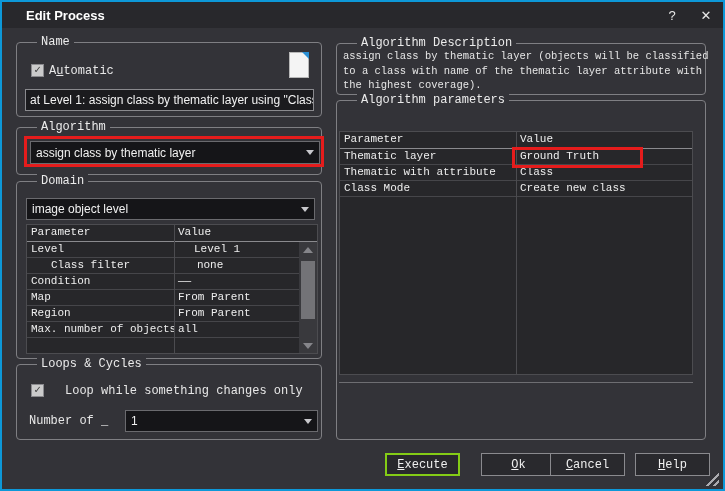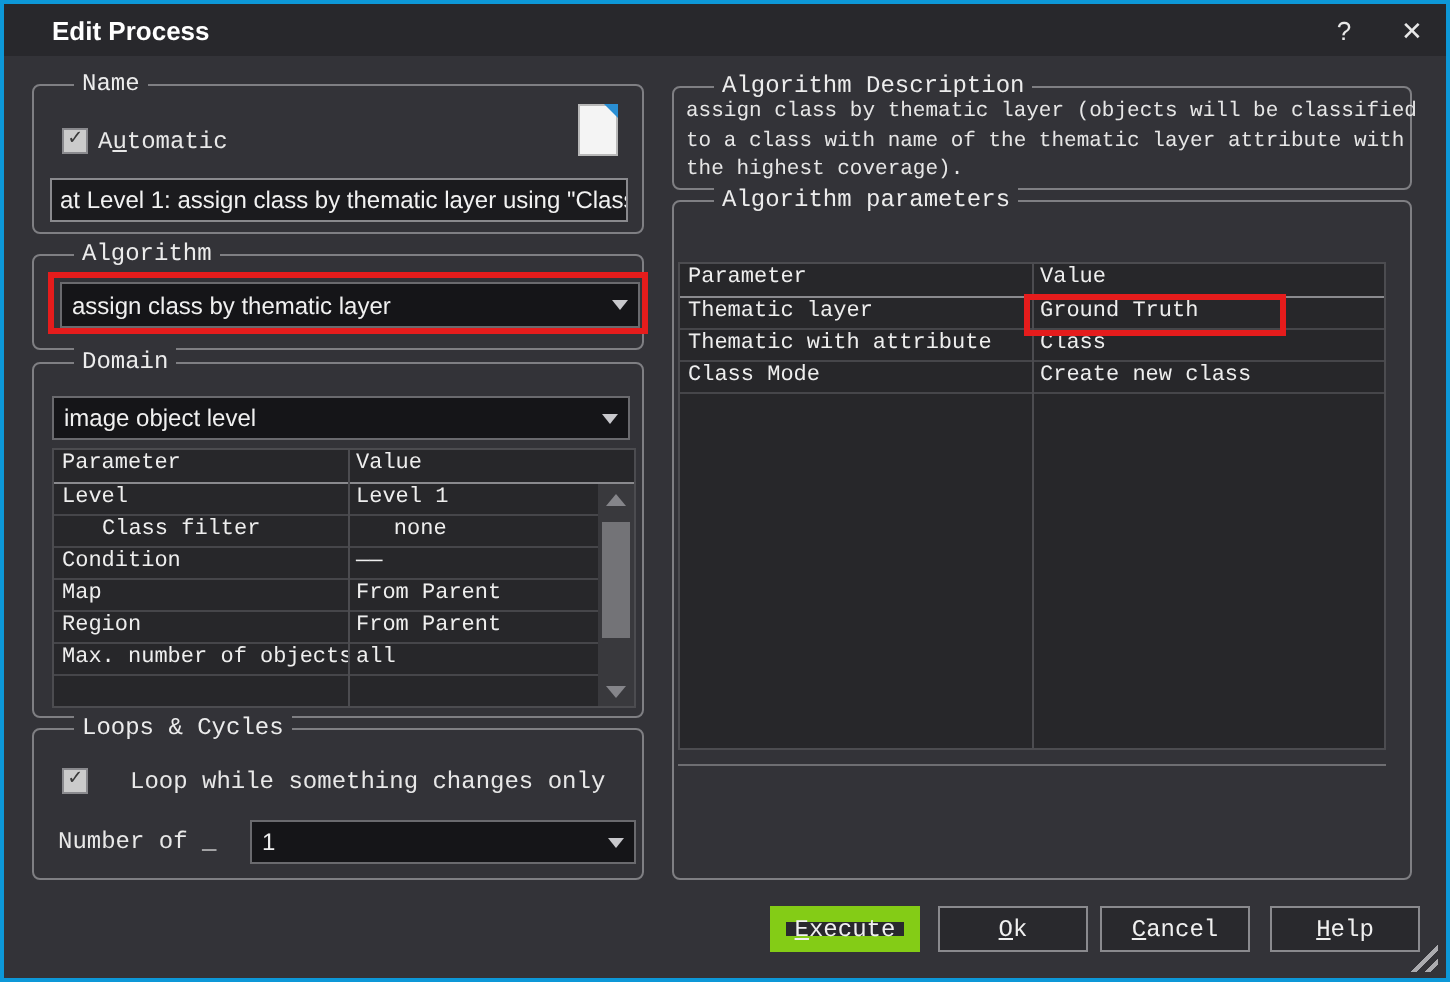--- a/index.html
+++ b/index.html
@@ -65,21 +65,21 @@
   .sb-btn { position:absolute; left:0; right:0; height:15px; display:flex; align-items:center; justify-content:center; }
   .sb-up::after { content:""; border-left:5px solid transparent; border-right:5px solid transparent; border-bottom:6px solid #85858a; }
   .sb-down::after { content:""; border-left:5px solid transparent; border-right:5px solid transparent; border-top:6px solid #85858a; }
   .sb-thumb { position:absolute; left:2px; right:2px; background:#737377; }
   .annot { position:absolute; border:3px solid #e51c1c; pointer-events:none; }
   .btn {
     position:absolute; width:75px; height:23px; background:#29292d;
     border:1px solid #8a8a8e; color:#f0f0f0; font-family:"Liberation Mono", monospace;
     font-size:12px; display:flex; align-items:center; justify-content:center; cursor:default;
   }
-  .btn.default { border:8px solid #84cc16; }
+  .btn.default { border:2px solid #84cc16; }
   .accel { text-decoration:underline; }
   .doc-icon { position:absolute; width:20px; height:26px; background:#f4f4f4; border:1px solid #b8b8b8; }
   .doc-icon::after {
     content:""; position:absolute; right:-1px; top:-1px; width:7px; height:7px;
     background:#2a8fd4; clip-path:polygon(0 0, 100% 100%, 100% 0);
   }
   .desc-line { font-size:10.5px; line-height:14.5px; color:#e6e6e6; white-space:nowrap; }
   .grip {
     position:absolute; right:4px; bottom:3px; width:17px; height:15px;
     background:repeating-linear-gradient(135deg, transparent 0 3px, #ababaf 3px 5px);
@@ -126,21 +126,21 @@
       <span class="dd-arrow"></span>
     </div>
     <div class="table" style="left:9px; top:42px; width:292px; height:130px;">
       <div class="coldiv" style="left:147px;"></div>
       <div class="thead">
         <div class="tcell" style="width:147px;">Parameter</div>
         <div class="tcell" style="width:125px;">Value</div>
       </div>
       <div class="trow">
         <div class="tcell" style="width:147px;">Level</div>
-        <div class="tcell" style="width:125px;">Level 1</div>
+        <div class="tcell" style="width:125px;margin-left:16px;">Level 1</div>
       </div>
       <div class="trow">
         <div class="tcell" style="width:147px;margin-left:20px;">Class filter</div>
         <div class="tcell" style="width:125px;">none</div>
       </div>
       <div class="trow">
         <div class="tcell" style="width:147px;">Condition</div>
         <div class="tcell" style="width:125px;">——</div>
       </div>
       <div class="trow">
@@ -206,21 +206,21 @@
         <div class="tcell" style="width:176px;">Create new class</div>
       </div>
     </div>
     <div class="hline" style="left:2px; top:281px; width:354px;"></div>
   </div>
   <div class="annot" style="left:510px; top:145px; width:131px; height:21px;"></div>
 
   <div class="btn default" style="left:383px; top:451px;">
       <span><span class="accel">E</span><span>xecute</span></span>
     </div>
-  <div class="btn" style="left:467px; top:451px;">
+  <div class="btn" style="left:479px; top:451px;">
       <span><span class="accel">O</span><span>k</span></span>
     </div>
   <div class="btn" style="left:548px; top:451px;">
       <span><span class="accel">C</span><span>ancel</span></span>
     </div>
   <div class="btn" style="left:633px; top:451px;">
       <span><span class="accel">H</span><span>elp</span></span>
     </div>
 
   <div class="grip"></div>

